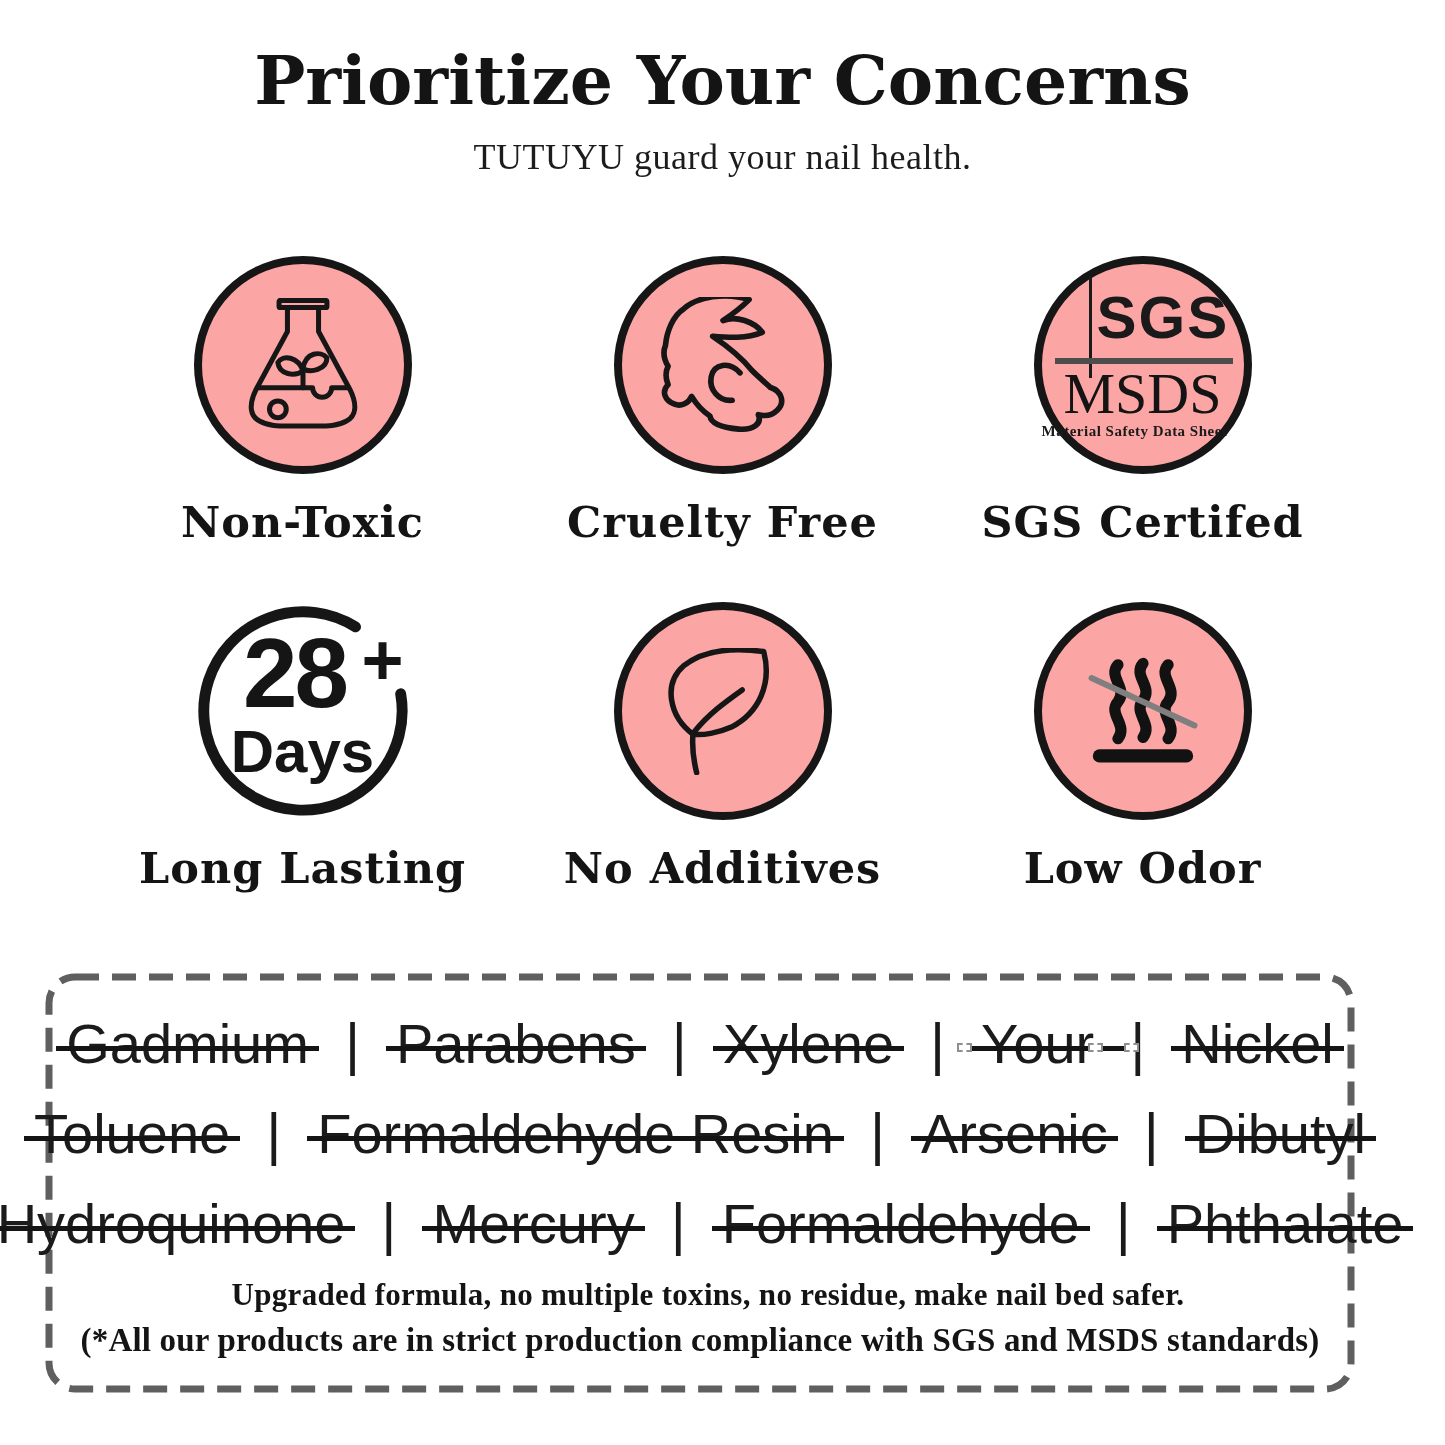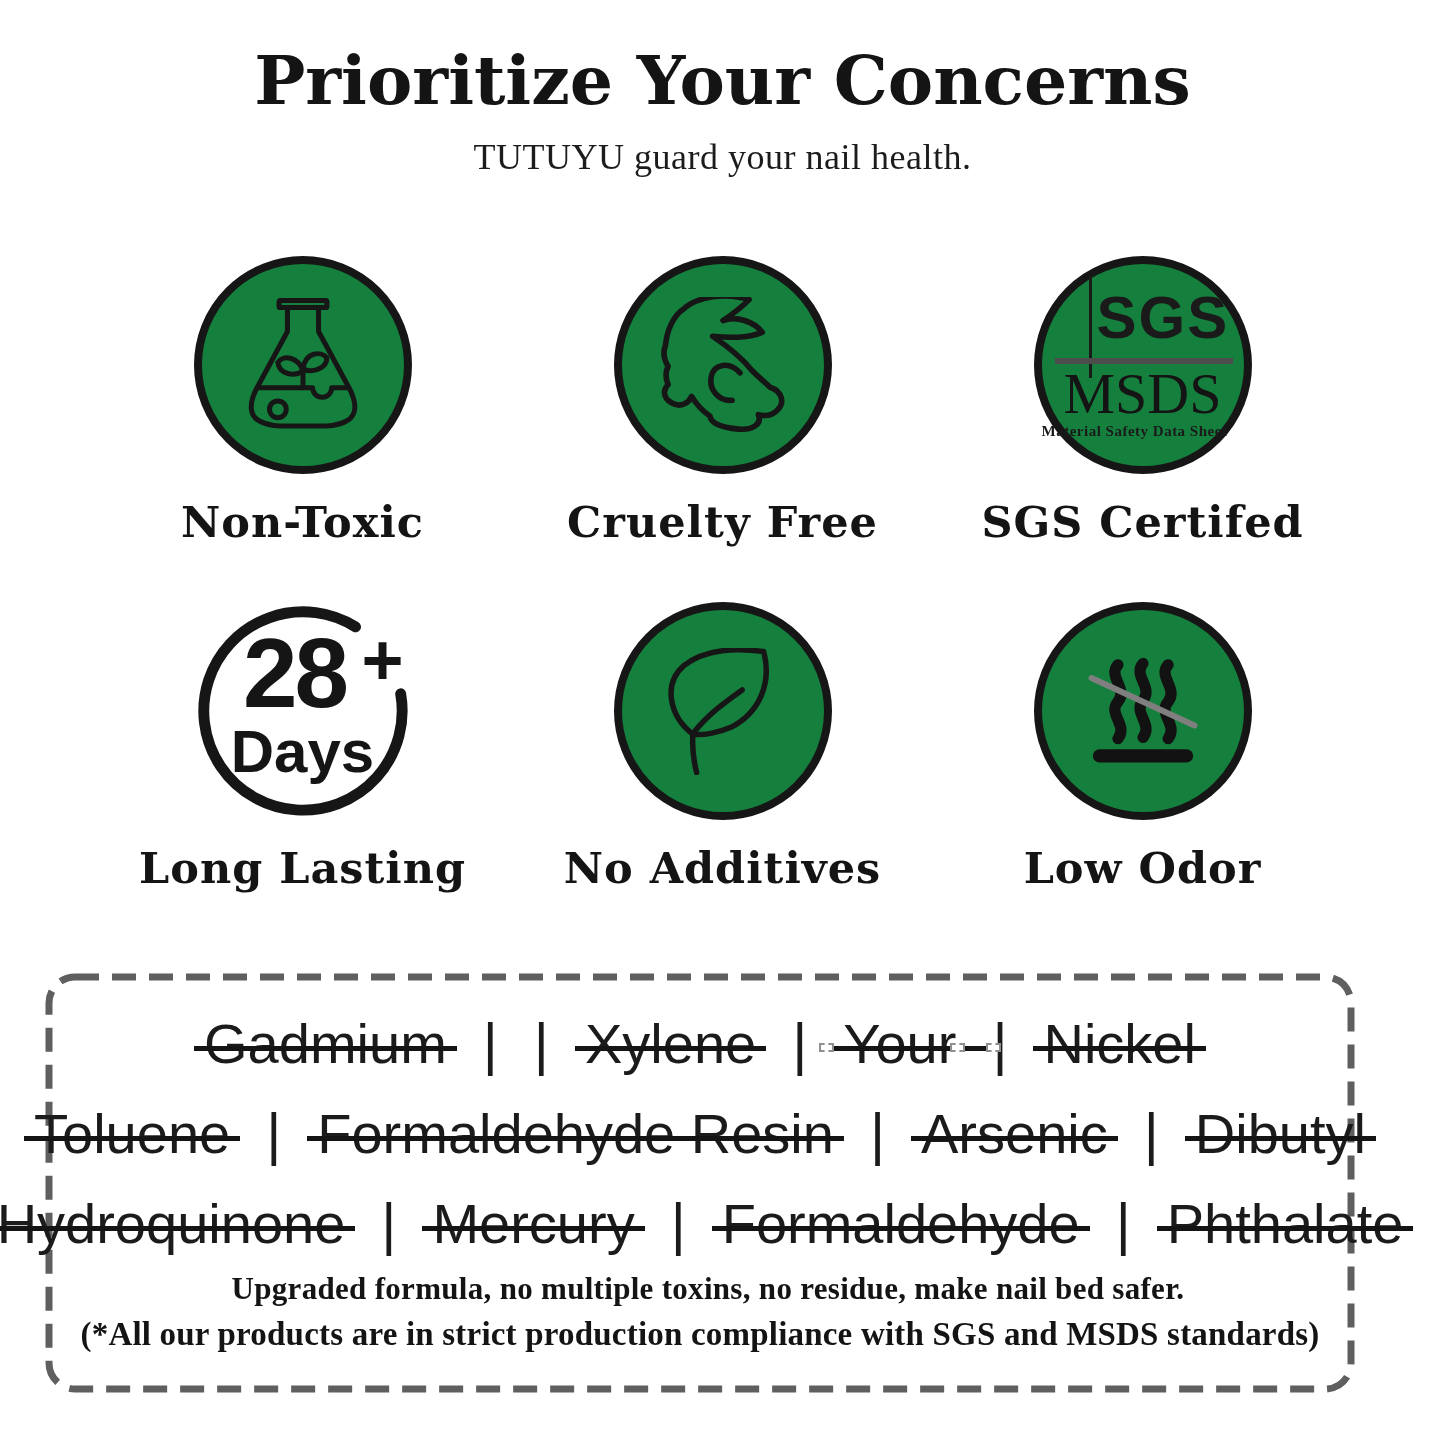--- a/index.html
+++ b/index.html
@@ -22,21 +22,21 @@
     font-family:"Liberation Serif", serif; color:#1c1c1c;
   }
   
   .grid { position:absolute; top:256px; left:0; width:100%; }
   .frow { display:flex; justify-content:center; gap:202px; }
   .frow + .frow { margin-top:57px; }
   .cell { width:218px; display:flex; flex-direction:column; align-items:center; }
   .circle {
     width:218px; height:218px; border:8px solid #161616; border-radius:50%;
     display:flex; align-items:center; justify-content:center; position:relative;
-    background:#15803d; flex:0 0 auto;
+    background:#fca5a5; flex:0 0 auto;
   }
   .feat-label {
     margin-top:26px; line-height:1.05; white-space:nowrap; text-align:center;
     font-size:43px; font-weight:700; letter-spacing:1px;
     font-family:"DejaVu Serif", serif; color:#141414;
   }
   .icon-svg { display:block; }
   
   .sgs-wrap { position:absolute; inset:0; }
   .sgs-vline { position:absolute; left:47px; top:12px; width:3px; height:102px; background:#1a1a1a; }
@@ -85,21 +85,21 @@
   .toxin.lead-strike::before { left:-18px; right:-46px; }
   .handle {
     position:absolute; width:15px; height:9px; background:#fff;
     border:2px dashed #8f8f8f; top:54%; margin-top:-3px; z-index:2; display:block;
   }
   .handle.h1 { left:-24px; }
   .handle.h2 { left:calc(100% - 6px); }
   .handle.h3 { left:calc(100% + 30px); }
   .sep { font-size:58px; font-weight:400; color:#1b1b1b; line-height:1; }
   .note1 {
-    margin-top:2px; text-align:center; font-family:"Liberation Serif", serif;
+    margin-top:8px; text-align:center; font-family:"Liberation Serif", serif;
     font-weight:700; font-size:31px; color:#141414; letter-spacing:0.3px;padding-left:16px;
   }
   .note2 {
     margin-top:9px; text-align:center; font-family:"Liberation Serif", serif;
     font-weight:700; font-size:33px; color:#141414; letter-spacing:0.2px;
   }
 </style>
 </head>
 <body>
 
@@ -197,20 +197,21 @@
 
   <div class="tox-box">
     <svg class="dash-border" width="1310" height="420" viewBox="0 0 1310 420" fill="none">
       <rect x="4" y="4" width="1302" height="412" rx="26" stroke="#5f5f5f" stroke-width="7" stroke-dasharray="24 13"></rect>
     </svg>
     <div class="tox-inner">
 
       <div class="trow">
         <span class="toxin">Gadmium</span>
         <span class="sep">|</span>
+        <span class="toxin">Parabens</span>
         <span class="sep">|</span>
         <span class="toxin">Xylene</span>
         <span class="sep">|</span>
         <span class="toxin lead-strike"><span>Your</span><i class="handle h1"></i><i class="handle h2"></i><i class="handle h3"></i></span>
         <span class="sep">|</span>
         <span class="toxin">Nickel</span>
       </div>
 
       <div class="trow">
         <span class="toxin">Toluene</span>

